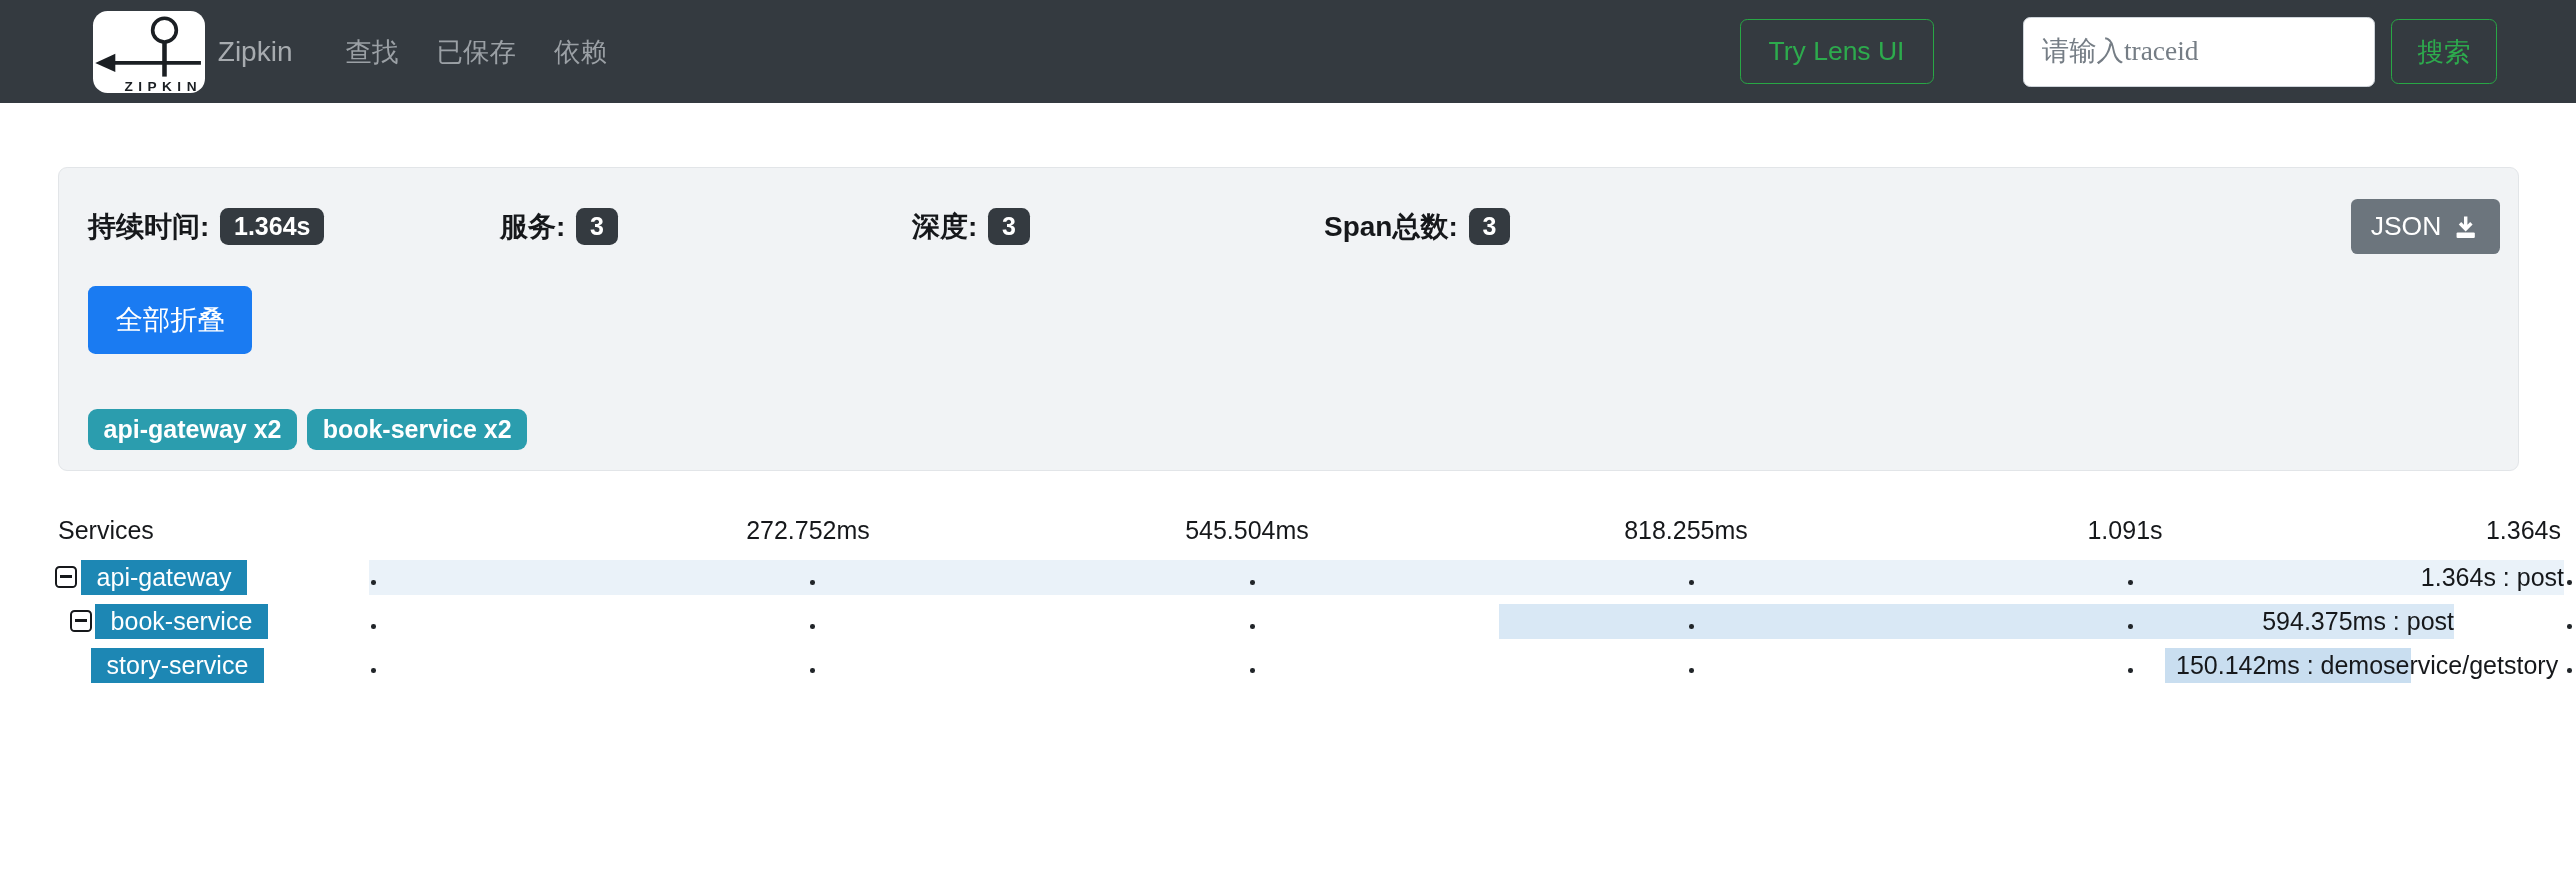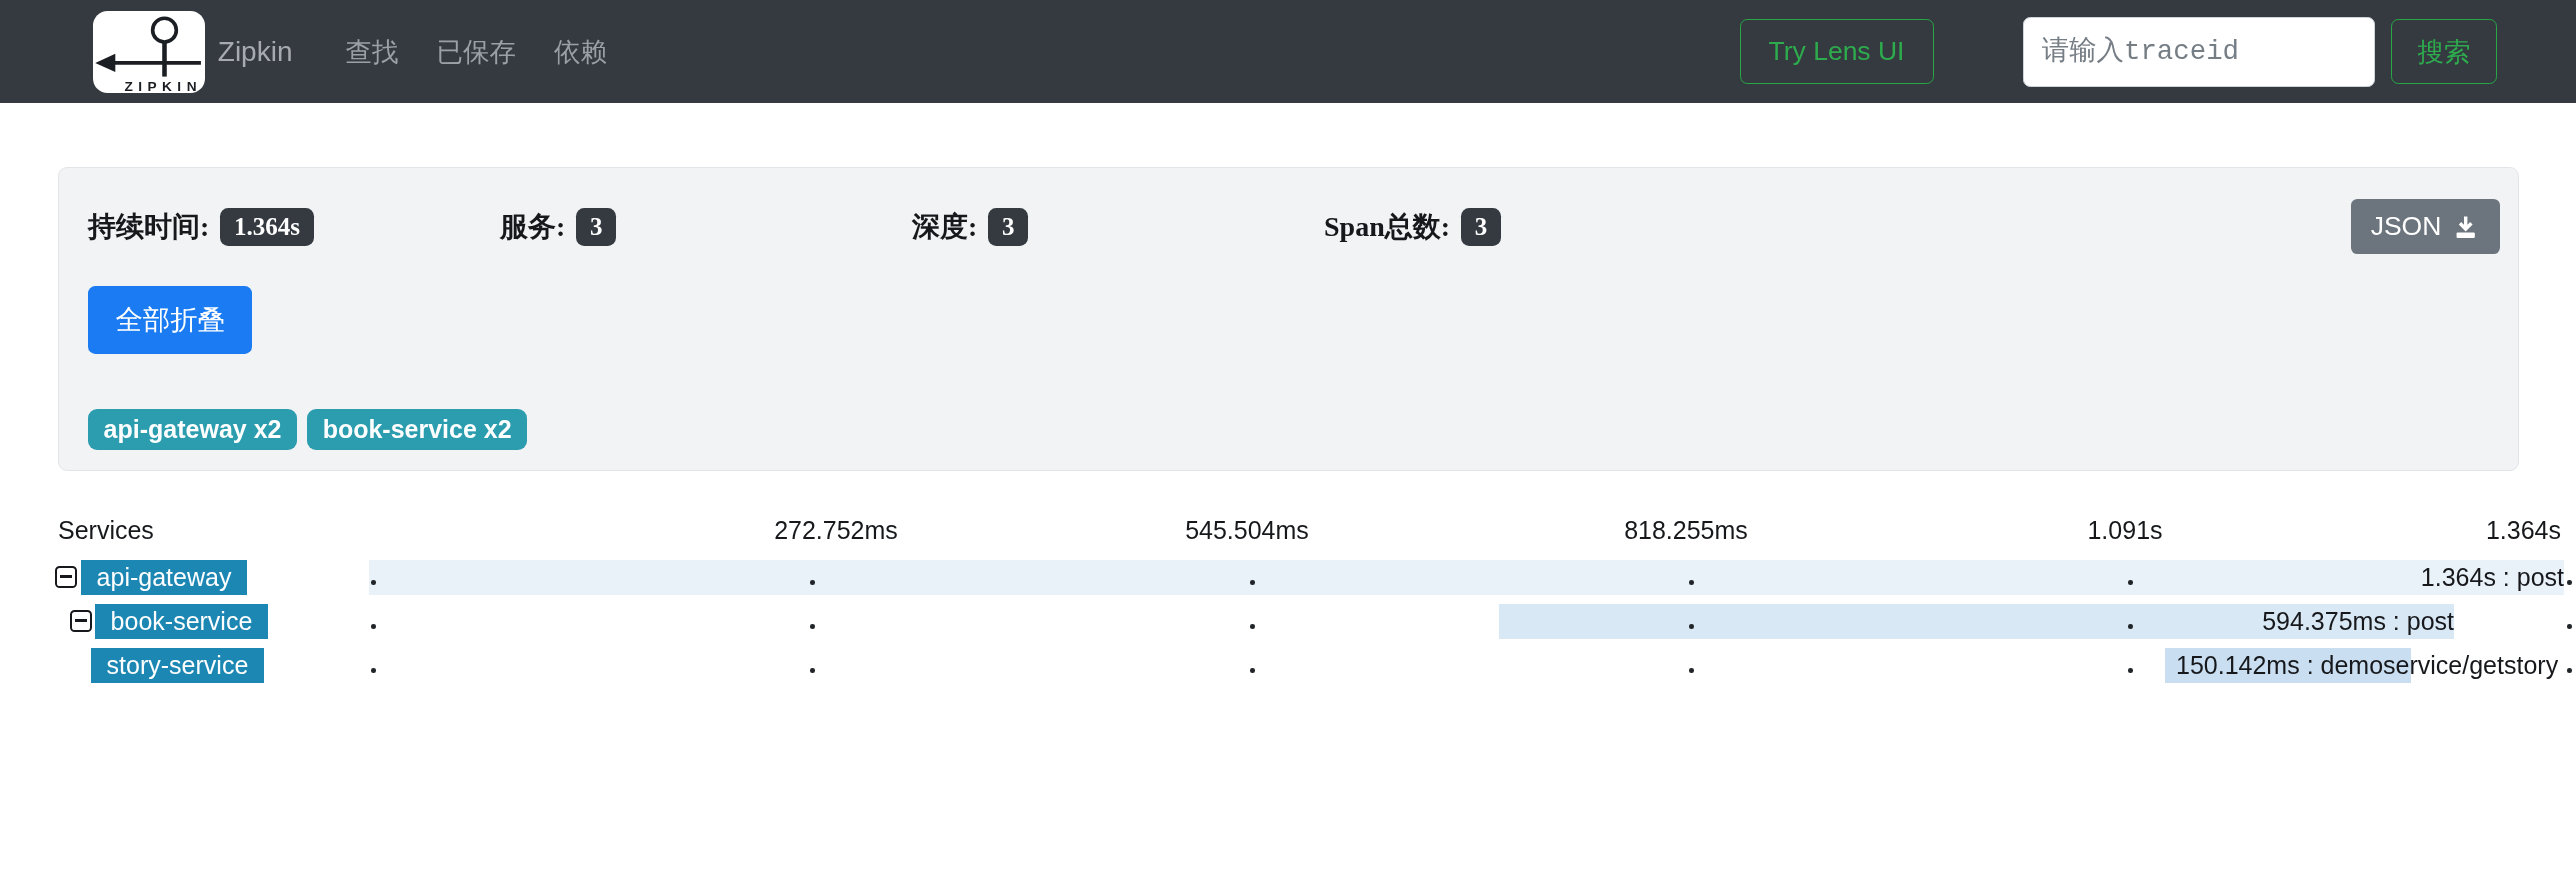--- a/index.html
+++ b/index.html
@@ -13,29 +13,29 @@
             display:flex;align-items:center;justify-content:center;}
   .brand{margin-left:12.8px;font-size:28px;color:#a7abaf;}
   .nav-link{font-size:26.5px;color:#9ba0a5;margin-left:38px;cursor:pointer;}
   .nav-link.first{margin-left:53px;}
   .btn-outline-green{border:1.8px solid #28a745;color:#2dab4d;background:transparent;
                      border-radius:7.3px;font-size:26.5px;display:flex;align-items:center;justify-content:center;
                      cursor:pointer;box-sizing:border-box;}
   .try-lens{margin-left:auto;width:194px;height:65px;}
   .trace-input{margin-left:89px;width:352px;height:70px;border-radius:7.3px;border:0.9px solid #ced4da;
                box-sizing:border-box;font-size:27.4px;padding:0 18.3px;color:#0369a1;outline:none;
-               font-family:Liberation Mono, monospace;}
+               font-family:Liberation Serif, serif;}
   .trace-input::placeholder{color:#757d85;}
   .search-btn{margin-left:16.5px;width:106px;height:65px;}
 
   
   .panel{position:absolute;left:58px;top:167px;width:2461px;height:304px;background:#f1f3f5;
          border:0.9px solid #e2e5e8;border-radius:9.1px;box-sizing:border-box;}
   .stats-row{position:absolute;left:29px;top:31px;display:flex;align-items:center;height:55px;}
-  .stat{width:412px;display:flex;align-items:flex-end;font-family:Liberation Serif, serif;}
+  .stat{width:412px;display:flex;align-items:flex-start;}
   .stat-label{font-size:28px;font-weight:bold;color:#16181b;margin-right:11px;white-space:nowrap;}
   .stat-badge{background:#343a40;color:#ffffff;font-size:25px;font-weight:bold;
               padding:6.4px 13.7px;border-radius:8.2px;line-height:1;}
   .json-btn{position:absolute;top:31px;right:18.3px;height:55px;background:#6c757d;color:#ffffff;
             border:none;border-radius:6.4px;font-size:26.5px;display:flex;align-items:center;gap:11px;
             padding:8px 20px;cursor:pointer;font-family:inherit;}
   .buttons-row{position:absolute;left:29px;top:118px;display:flex;gap:8.2px;}
   .btn-blue{height:68px;border:none;border-radius:7.3px;color:#ffffff;font-size:27.4px;
             padding:0 27.4px;cursor:pointer;font-family:inherit;display:flex;align-items:center;}
   .btn-expand{background:#1160bd;}
@@ -117,21 +117,21 @@
     </div>
 
     <div class="badges-row">
       <span class="svc-badge">api-gateway x2</span>
       <span class="svc-badge">book-service x2</span>
     </div>
   </div>
 
   <div class="tl-header">
     <span class="services-h">Services</span>
-    <span class="tick" style="left:836px">272.752ms</span>
+    <span class="tick" style="left:808px">272.752ms</span>
     <span class="tick" style="left:1247px">545.504ms</span>
     <span class="tick" style="left:1686px">818.255ms</span>
     <span class="tick" style="left:2125px">1.091s</span>
     <span class="tick last" style="left:2561px">1.364s</span>
   </div>
 
   <div class="tl-rows">
 
     <div class="trace-row">
       <div class="span-bar" style="left: 369px; width: 2195px; background-color: rgb(234, 242, 249);">1.364s : post</div>

